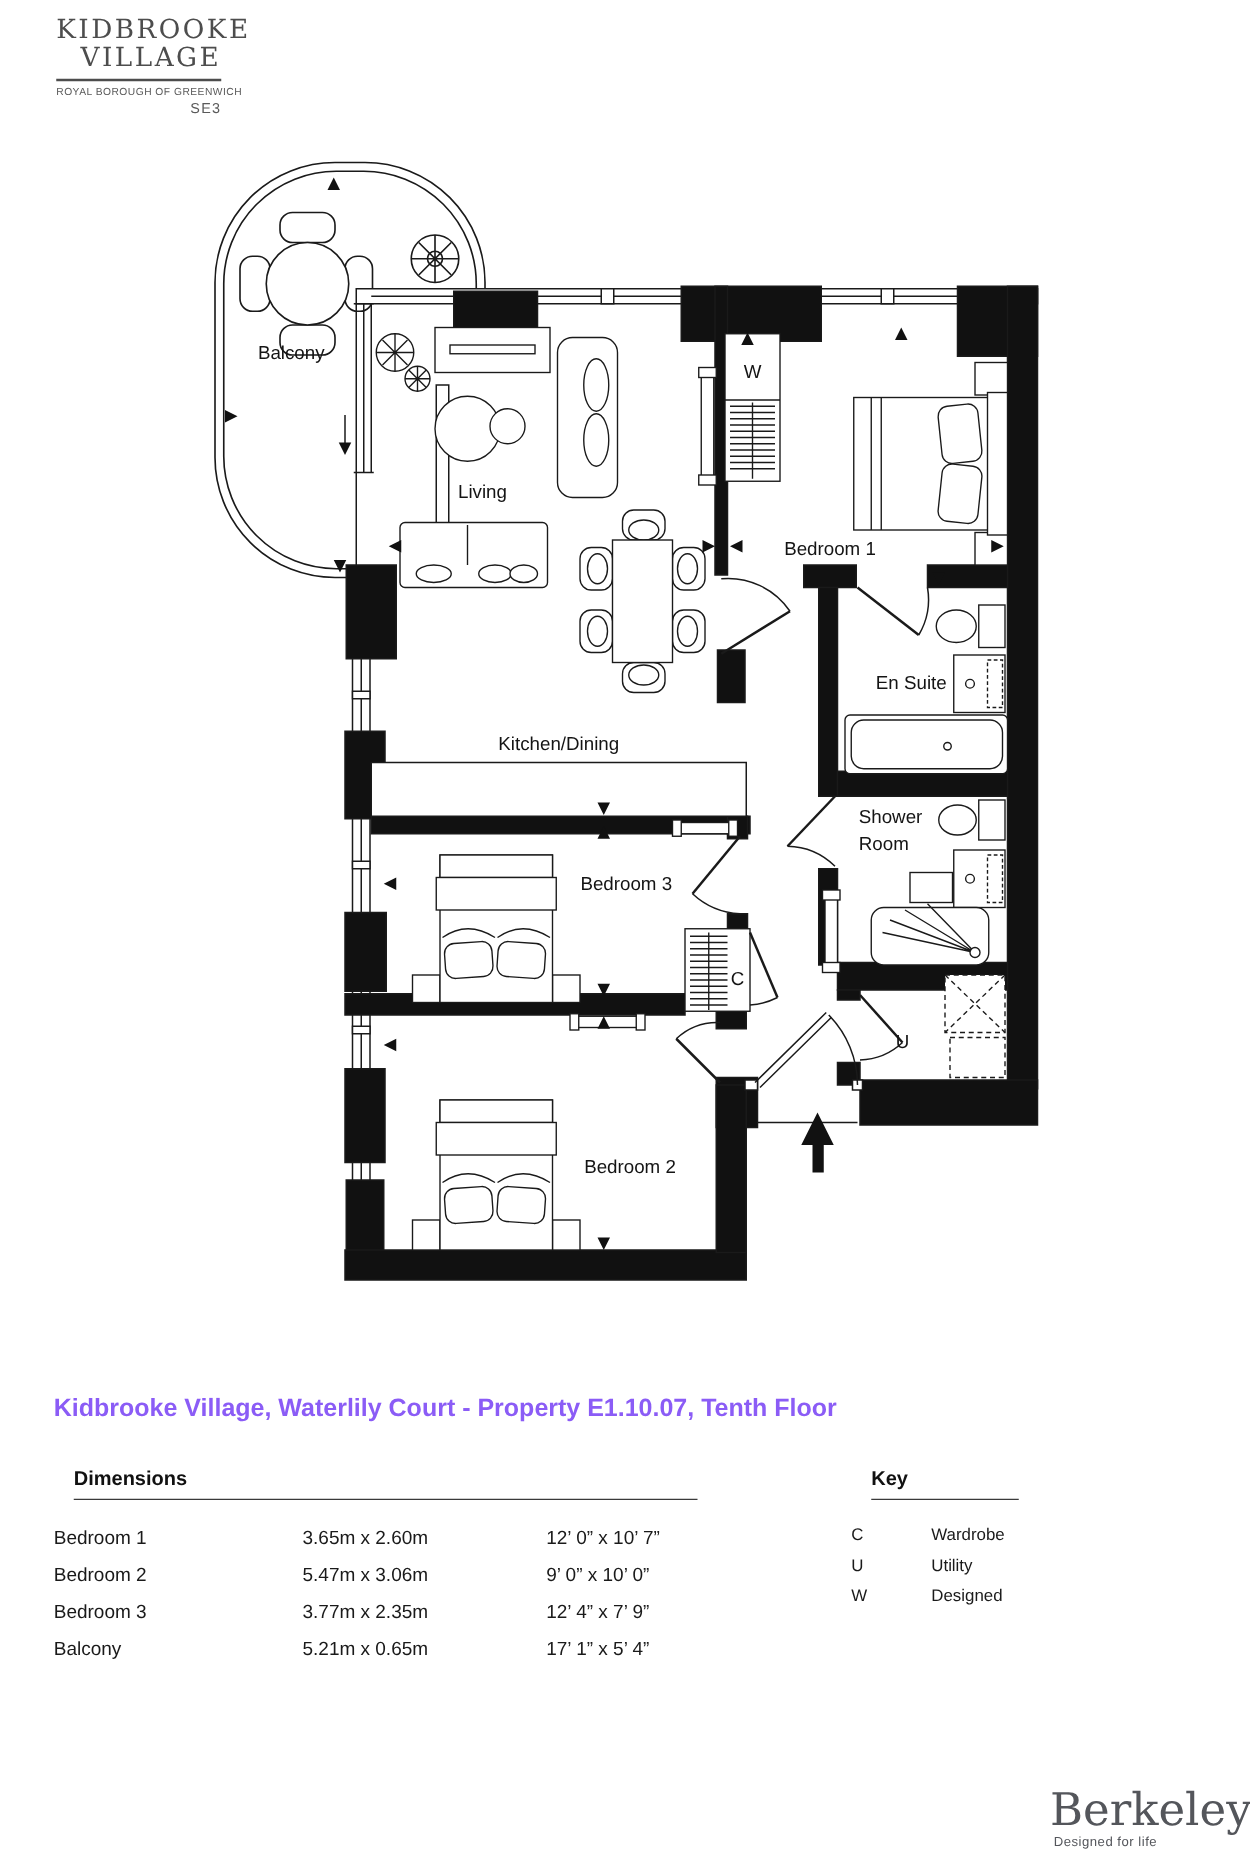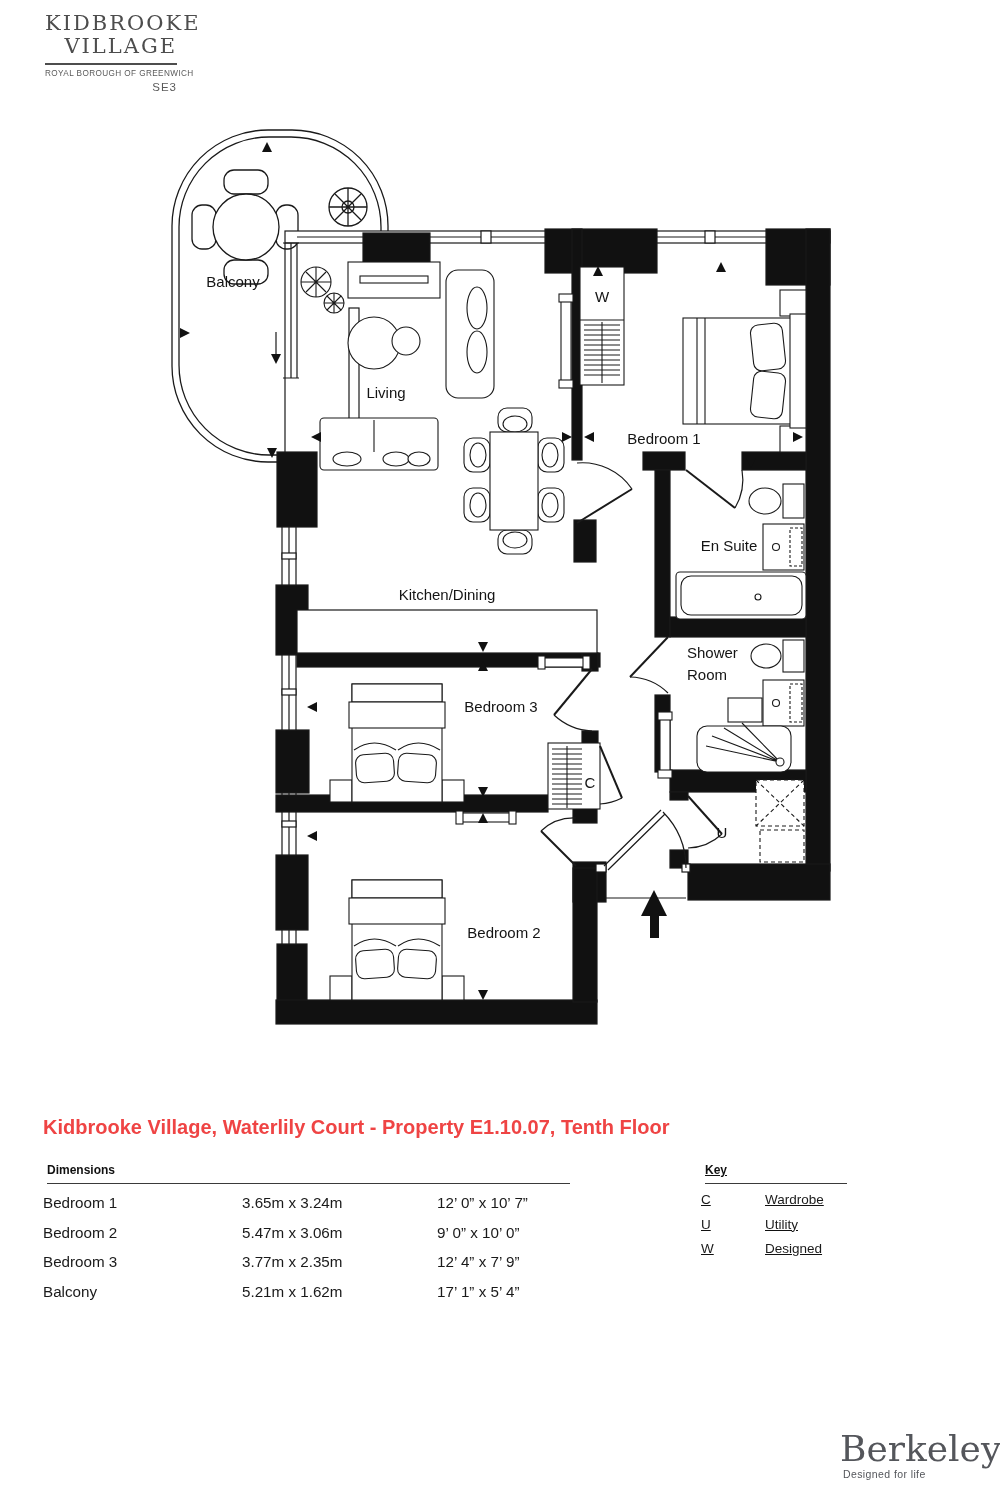--- a/index.html
+++ b/index.html
@@ -7,25 +7,25 @@
         font-family:"Liberation Sans",sans-serif;color:#111;}
   
   .brand{position:absolute;left:45px;top:12px;width:132px;text-align:right;color:#4d4d4d;}
   .brand .l1,.brand .l2{font-family:"DejaVu Serif",serif;font-size:21px;letter-spacing:2px;line-height:23px;}
   .brand .rule{border-top:2px solid #4d4d4d;margin:5px 0 4px 0;}
   .brand .sub{font-size:8.2px;letter-spacing:0.4px;color:#5a5a5a;white-space:nowrap;}
   .brand .pc{font-size:11.5px;letter-spacing:1px;margin-top:3px;color:#5a5a5a;}
   
   .plan{position:absolute;left:0;top:0;}
   
-  .title{position:absolute;left:43px;top:1116px;font-size:20px;font-weight:bold;color:#ef4444;}
+  .title{position:absolute;left:43px;top:1116px;font-size:20px;font-weight:bold;color:#8b5cf6;}
   .dims{position:absolute;left:43px;top:1159px;width:531px;}
-  .dims h2,.key h2{font-size:12px;font-weight:bold;margin:4px;padding:0 0 6px 0;border-bottom:1.3px solid #3a3a3a;}
+  .dims h2,.key h2{font-size:16px;font-weight:bold;margin:16px;padding:0 0 6px 0;border-bottom:1.3px solid #3a3a3a;}
   .dimrow{display:grid;grid-template-columns:199px 195px auto;font-size:15.2px;line-height:29.5px;color:#1a1a1a;}
-  .key{position:absolute;left:701px;top:1159px;width:150px;text-decoration:underline;}
+  .key{position:absolute;left:681px;top:1159px;width:150px;}
   .keyrow{display:grid;grid-template-columns:64px auto;font-size:13.5px;line-height:24.5px;color:#1a1a1a;}
   
   .berkeley{position:absolute;left:840px;top:1430px;width:170px;color:#54565b;}
   .berkeley .logo{font-family:"DejaVu Serif",serif;font-size:36px;line-height:38px;}
   .berkeley .tag{font-size:10.5px;letter-spacing:0.4px;margin-top:0;margin-left:3px;}
   svg text{font-family:"Liberation Sans",sans-serif;font-size:15px;fill:#141414;}
 </style>
 </head>
 <body>
 
@@ -359,36 +359,36 @@
       <text x="722" y="838" text-anchor="middle" font-size="16">U</text>
     </g>
   </svg>
 
   <div class="title">Kidbrooke Village, Waterlily Court - Property E1.10.07, Tenth Floor</div>
 
   <div class="dims">
     <h2>Dimensions</h2>
     <div class="dimrow">
       <span>Bedroom 1</span>
-      <span>3.65m x 3.24m</span>
+      <span>3.65m x 2.60m</span>
       <span>12’ 0” x 10’ 7”</span>
     </div>
     <div class="dimrow">
       <span>Bedroom 2</span>
       <span>5.47m x 3.06m</span>
       <span>9’ 0” x 10’ 0”</span>
     </div>
     <div class="dimrow">
       <span>Bedroom 3</span>
       <span>3.77m x 2.35m</span>
       <span>12’ 4” x 7’ 9”</span>
     </div>
     <div class="dimrow">
       <span>Balcony</span>
-      <span>5.21m x 1.62m</span>
+      <span>5.21m x 0.65m</span>
       <span>17’ 1” x 5’ 4”</span>
     </div>
   </div>
 
   <div class="key">
     <h2>Key</h2>
     <div class="keyrow">
       <span>C</span>
       <span>Wardrobe</span>
     </div>

